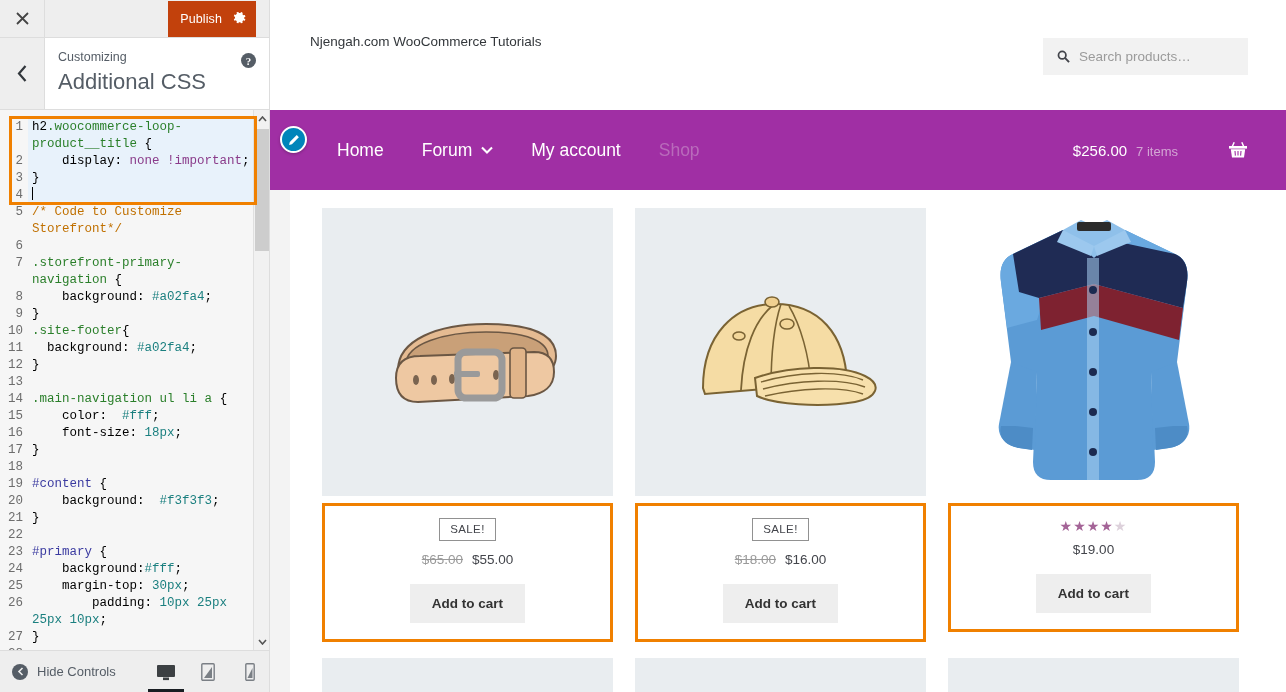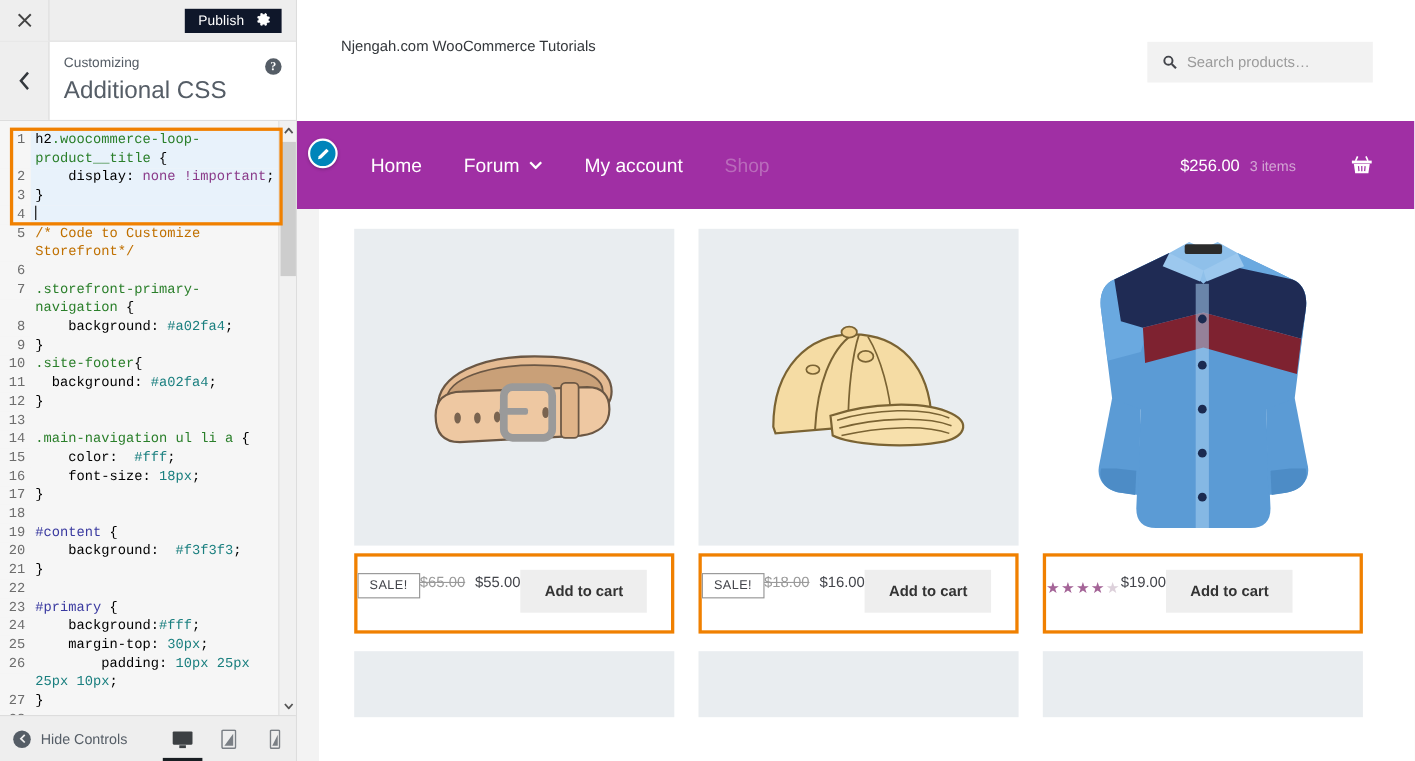--- a/index.html
+++ b/index.html
@@ -25,22 +25,22 @@
     background: #eeeeee; border-bottom: 1px solid #dddddd;
   }
   .cz-close {
     width: 45px; display: flex; align-items: center; justify-content: center;
     background: #eeeeee; border-right: 1px solid #dddddd;
     color: #444; font-size: 17px; cursor: pointer;
   }
   .cz-topbar-spacer { flex: 1; }
   .cz-publish-wrap { display: flex; align-items: center; padding-right: 13px; }
   .cz-publish {
-    background: #0f172a; color: #fff; border: none;
-    height: 22px; padding: 0 9px 0 12px;
+    background: #c2410c; color: #fff; border: none;
+    height: 36px; padding: 0 9px 0 12px;
     font-size: 12.5px; font-family: "Liberation Sans", sans-serif;
     display: flex; align-items: center; gap: 11px; cursor: pointer;
     letter-spacing: .1px;
   }
   .cz-gear { font-size: 13px; line-height: 1; }
 
   .cz-header {
     height: 72px; display: flex; background: #fff;
     border-bottom: 1px solid #dddddd;
   }
@@ -190,21 +190,21 @@
   }
   .product { flex: 1; display: flex; flex-direction: column; align-items: center; }
   .thumb {
     width: 100%; height: 288px; background: #e9edf0;
     display: flex; align-items: center; justify-content: center;
     position: relative; overflow: hidden;
   }
   .meta {
     width: 100%; margin-top: 7px; border: 3px solid #f08000;
     padding: 12px 0 16px 0;
-    display: flex; flex-direction: row; align-items: center;
+    display: flex; flex-direction: column; align-items: center;
   }
   .sale-badge {
     border: 1px solid #919191; color: #43454b; background:#fff;
     font-size: 11.5px; padding: 4px 10px 5px 10px; letter-spacing: .4px;
     margin-bottom: 11px;
   }
   .stars { color: #a46497; font-size: 14px; letter-spacing: 1px; margin-bottom: 8px; }
   .stars .off { color: #ddd1db; }
   .price-row { font-size: 13.5px; color: #43454b; display: flex; gap: 9px; align-items: baseline; margin-bottom: 17px;}
   .price-old { text-decoration: line-through; color: #9a9a9a; }
@@ -458,21 +458,21 @@
         <div class="nav-link">
           <span>My account</span>
         </div>
         <div class="nav-link current">
           <span>Shop</span>
         </div>
       </div>
       <div class="cart-area">
         <div class="cart-amount">
           <span>$256.00</span>
-          <span class="cart-count">3 items</span>
+          <span class="cart-count">7 items</span>
         </div>
         <span class="basket-icon">
           <svg width="20" height="18" viewBox="0 0 20 18" aria-hidden="true">
             <path d="M6.2 1.2 L4.4 5.2 M13.8 1.2 L15.6 5.2" stroke="#fff" stroke-width="1.5" fill="none"></path>
             <rect x="1" y="5" width="18" height="2.6" fill="#fff"></rect>
             <path d="M2.8 8.2 L4 16.4 L16 16.4 L17.2 8.2 Z" fill="#fff"></path>
             <path d="M7 10 L7.4 14.6 M10 10 L10 14.6 M13 10 L12.6 14.6" stroke="#a02fa4" stroke-width="1.1" fill="none"></path>
           </svg>
         </span>
       </div>

